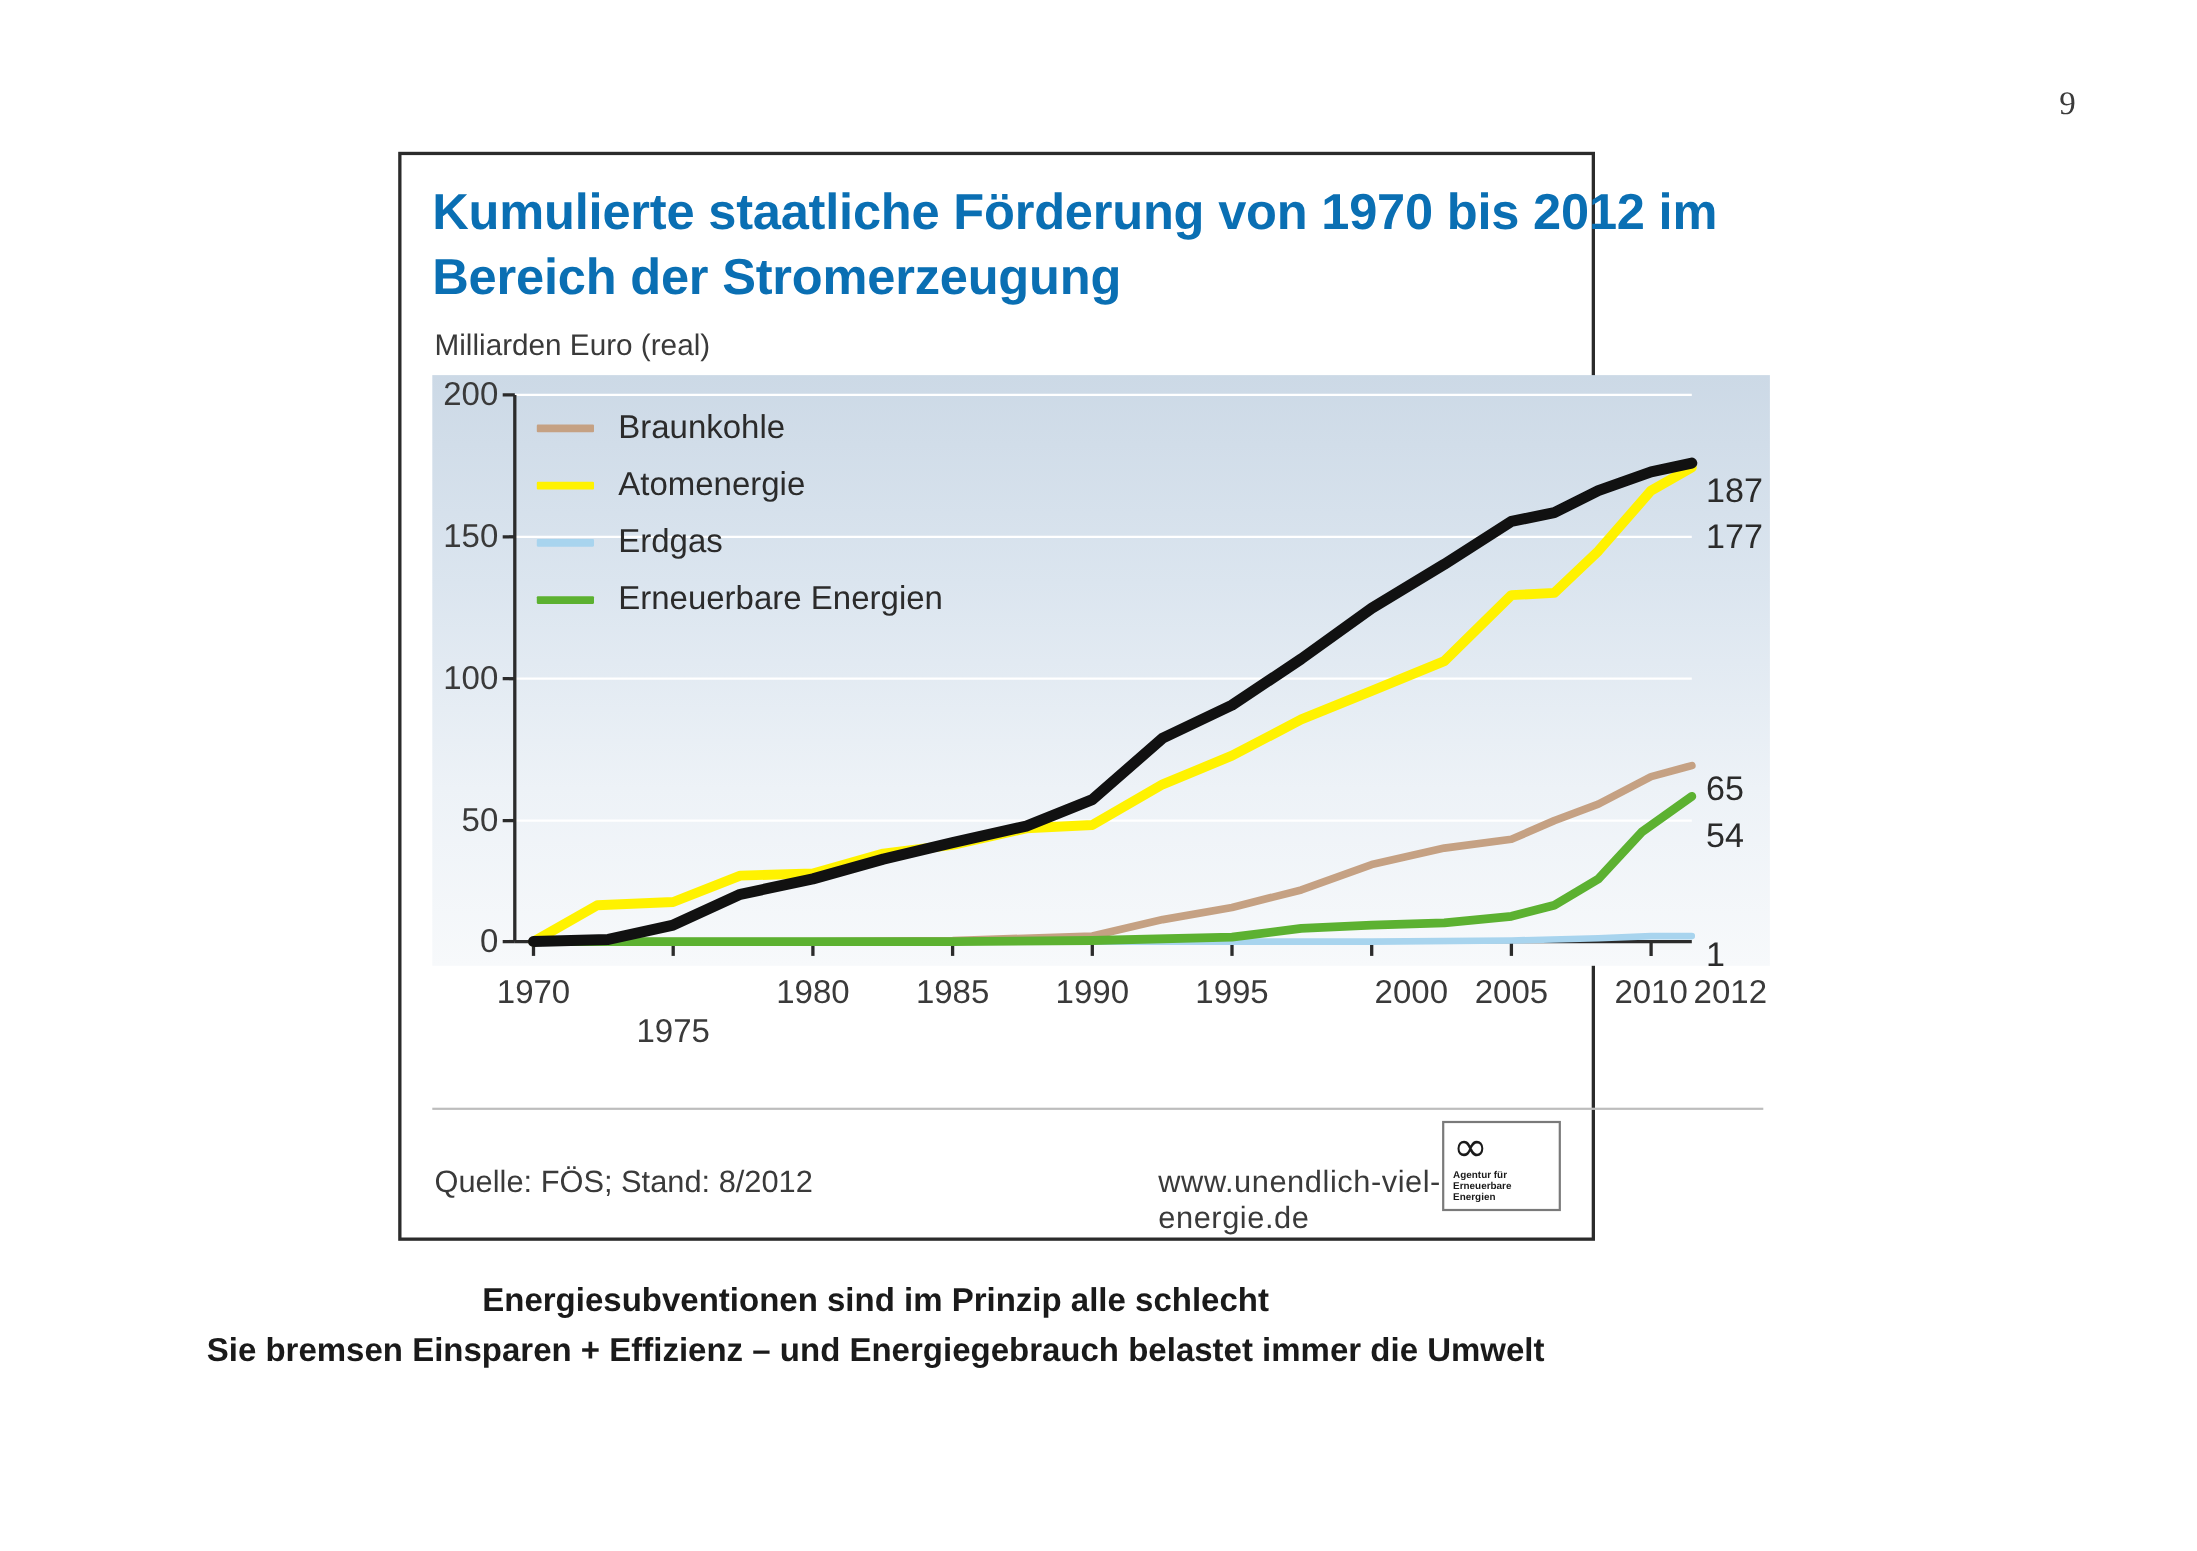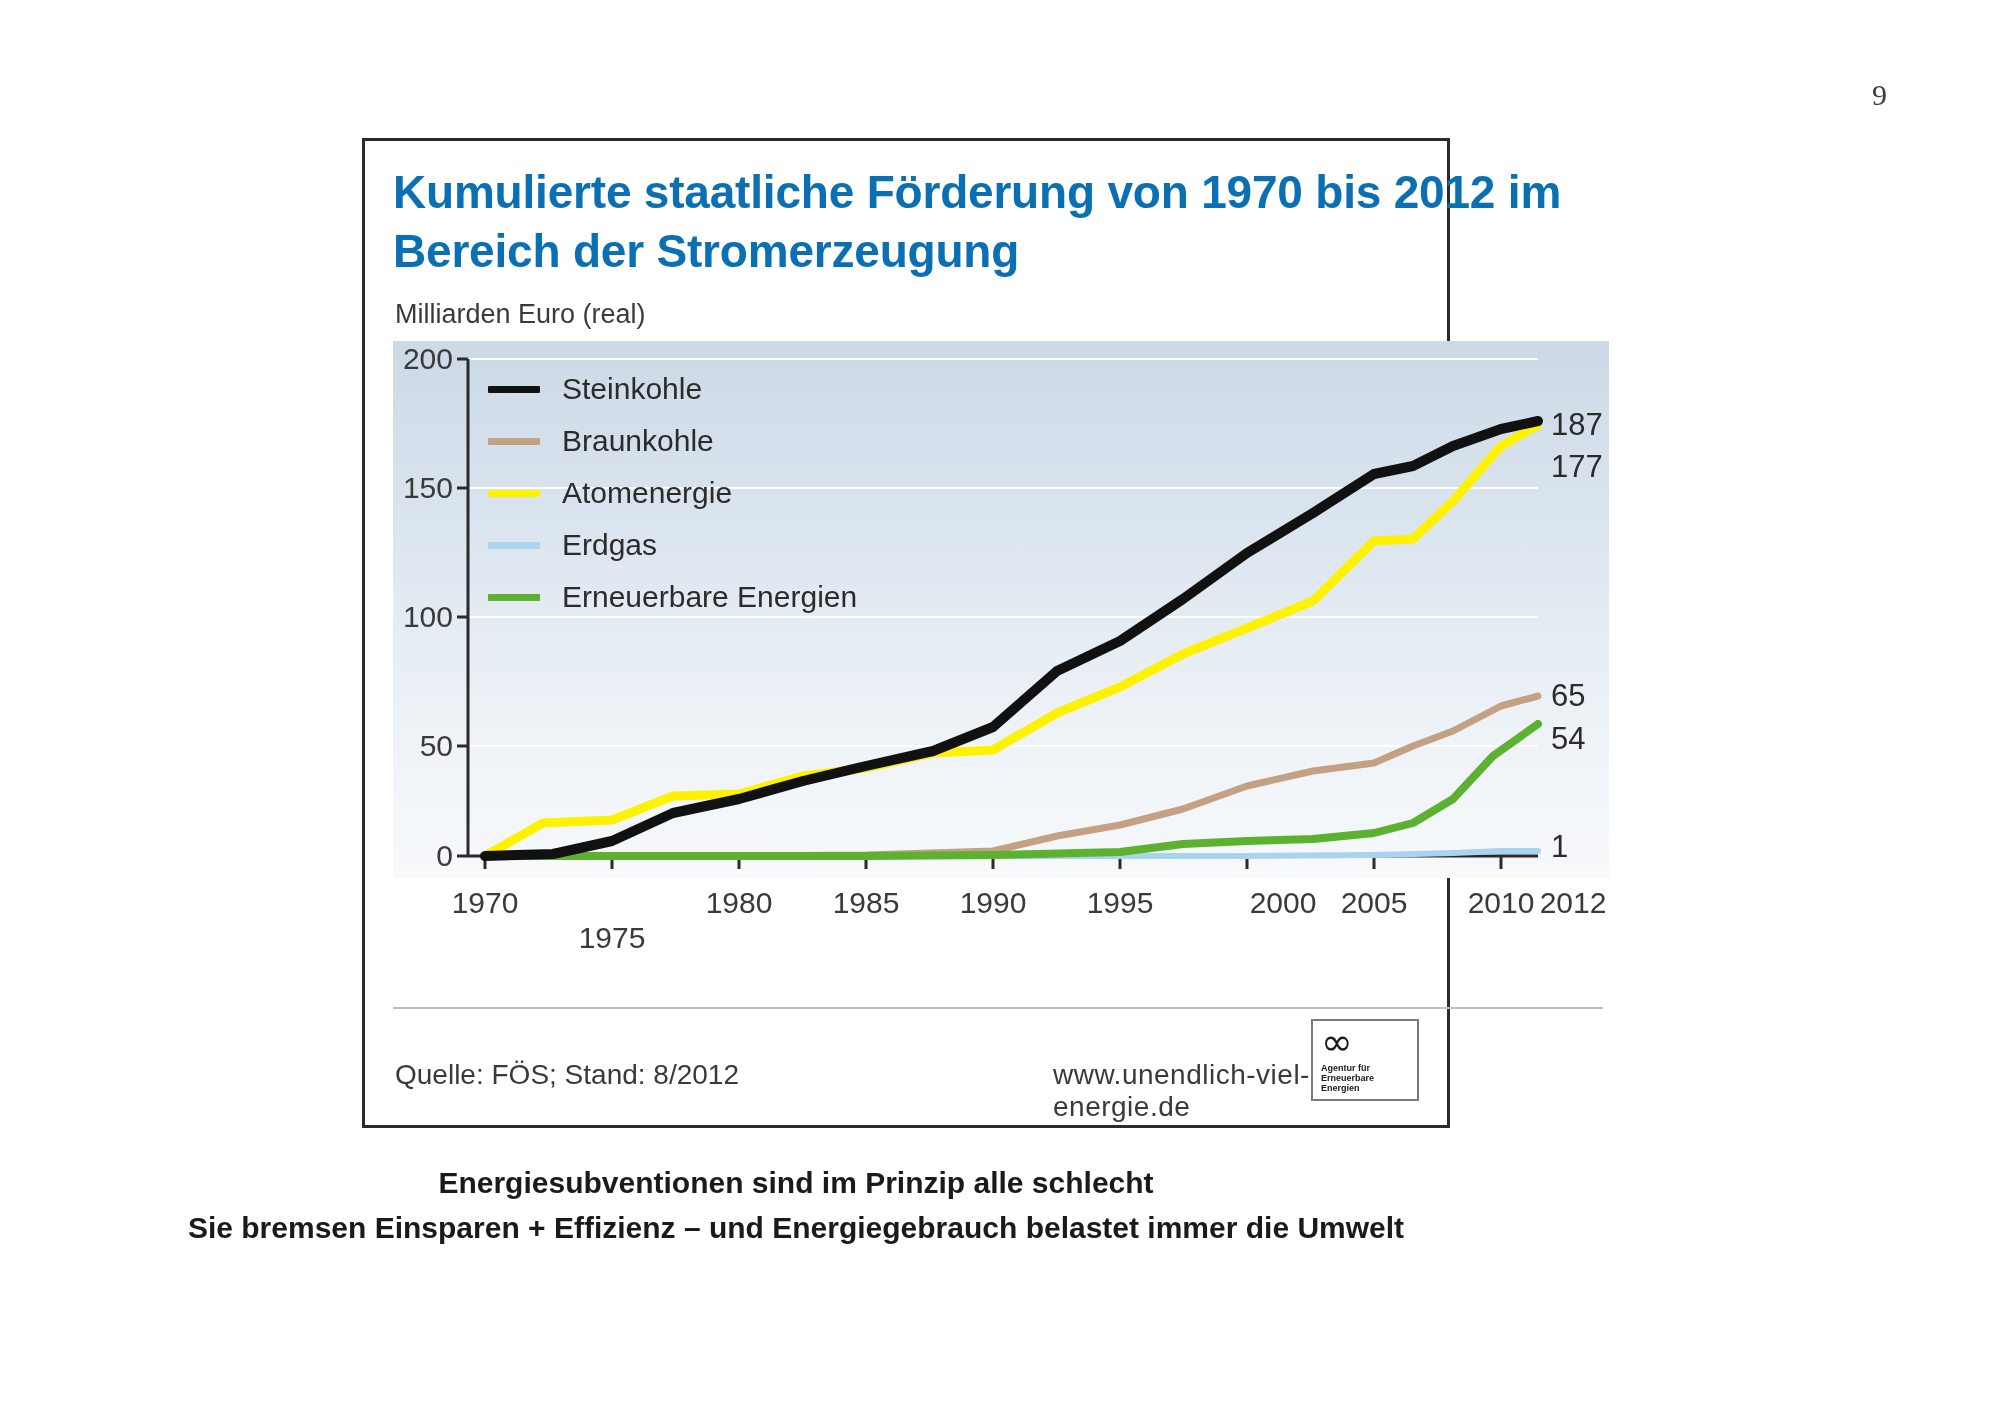--- a/index.html
+++ b/index.html
@@ -111,20 +111,21 @@
   }
   .legend-label {
     font-size: 30px;
     color: #2b2b2b;
   }
   .endval {
     position: absolute;
     font-size: 31px;
     color: #2b2b2b;
     transform: translateY(-50%);
+    margin-top: 21px;
   }
   .chart-footer {
     position: absolute;
     left: 0;
     bottom: 0;
     width: 100%;
     height: 118px;
   }
   .footer-sep {
     position: absolute;
@@ -247,24 +248,20 @@
 
       <polyline fill="none" stroke="#5cb131" stroke-width="8" stroke-linecap="round" stroke-linejoin="round" points="92,515 219,515 346,515 473,515 600,514 727,511 790,503 854,500 920,498 981,492 1020,482 1060,458 1100,415 1145,383"></polyline>
 
       <polyline fill="none" stroke="#fff200" stroke-width="9" stroke-linecap="round" stroke-linejoin="round" points="92,515 150,482 219,479 280,455 346,453 410,435 473,427 540,412 600,409 664,372 727,346 790,313 854,287 920,260 981,200 1020,198 1060,160 1108,105 1145,84"></polyline>
 
       <polyline fill="none" stroke="#111111" stroke-width="10" stroke-linecap="round" stroke-linejoin="round" points="92,515 160,513 219,500 280,472 346,458 410,440 473,425 540,410 600,386 664,330 727,300 790,258 854,212 920,172 981,133 1020,125 1060,105 1108,88 1145,80"></polyline>
     </svg>
 
     <div class="legend">
       <div class="legend-row">
-        <span class="legend-swatch" style="background:#111111;"></span>
-        <span class="legend-label">Steinkohle</span>
-      </div>
-      <div class="legend-row">
         <span class="legend-swatch" style="background:#c5a183;"></span>
         <span class="legend-label">Braunkohle</span>
       </div>
       <div class="legend-row">
         <span class="legend-swatch" style="background:#fff200;"></span>
         <span class="legend-label">Atomenergie</span>
       </div>
       <div class="legend-row">
         <span class="legend-swatch" style="background:#a8d4ee;"></span>
         <span class="legend-label">Erdgas</span>

